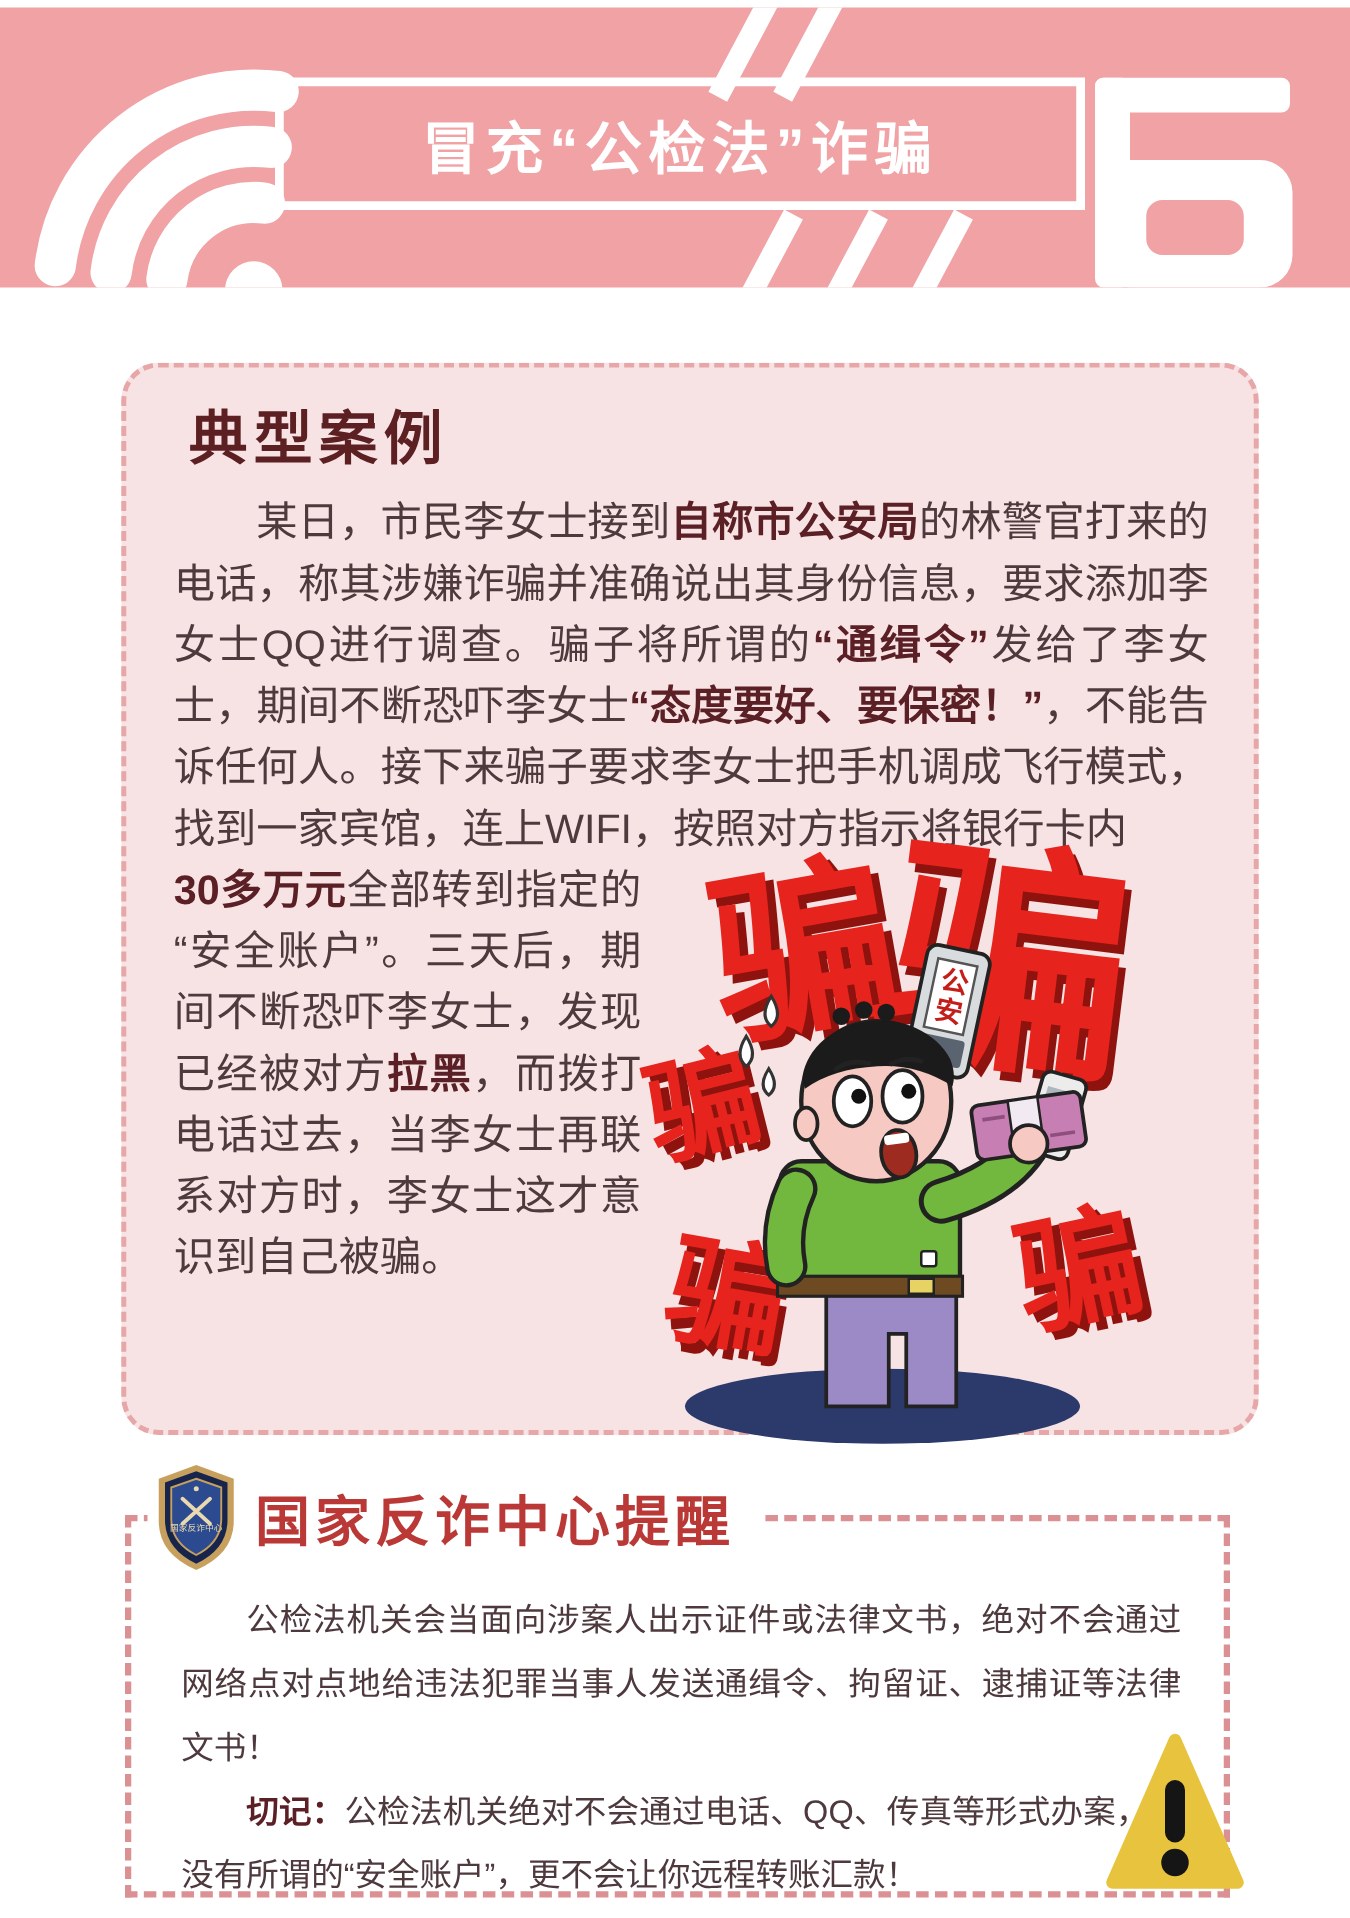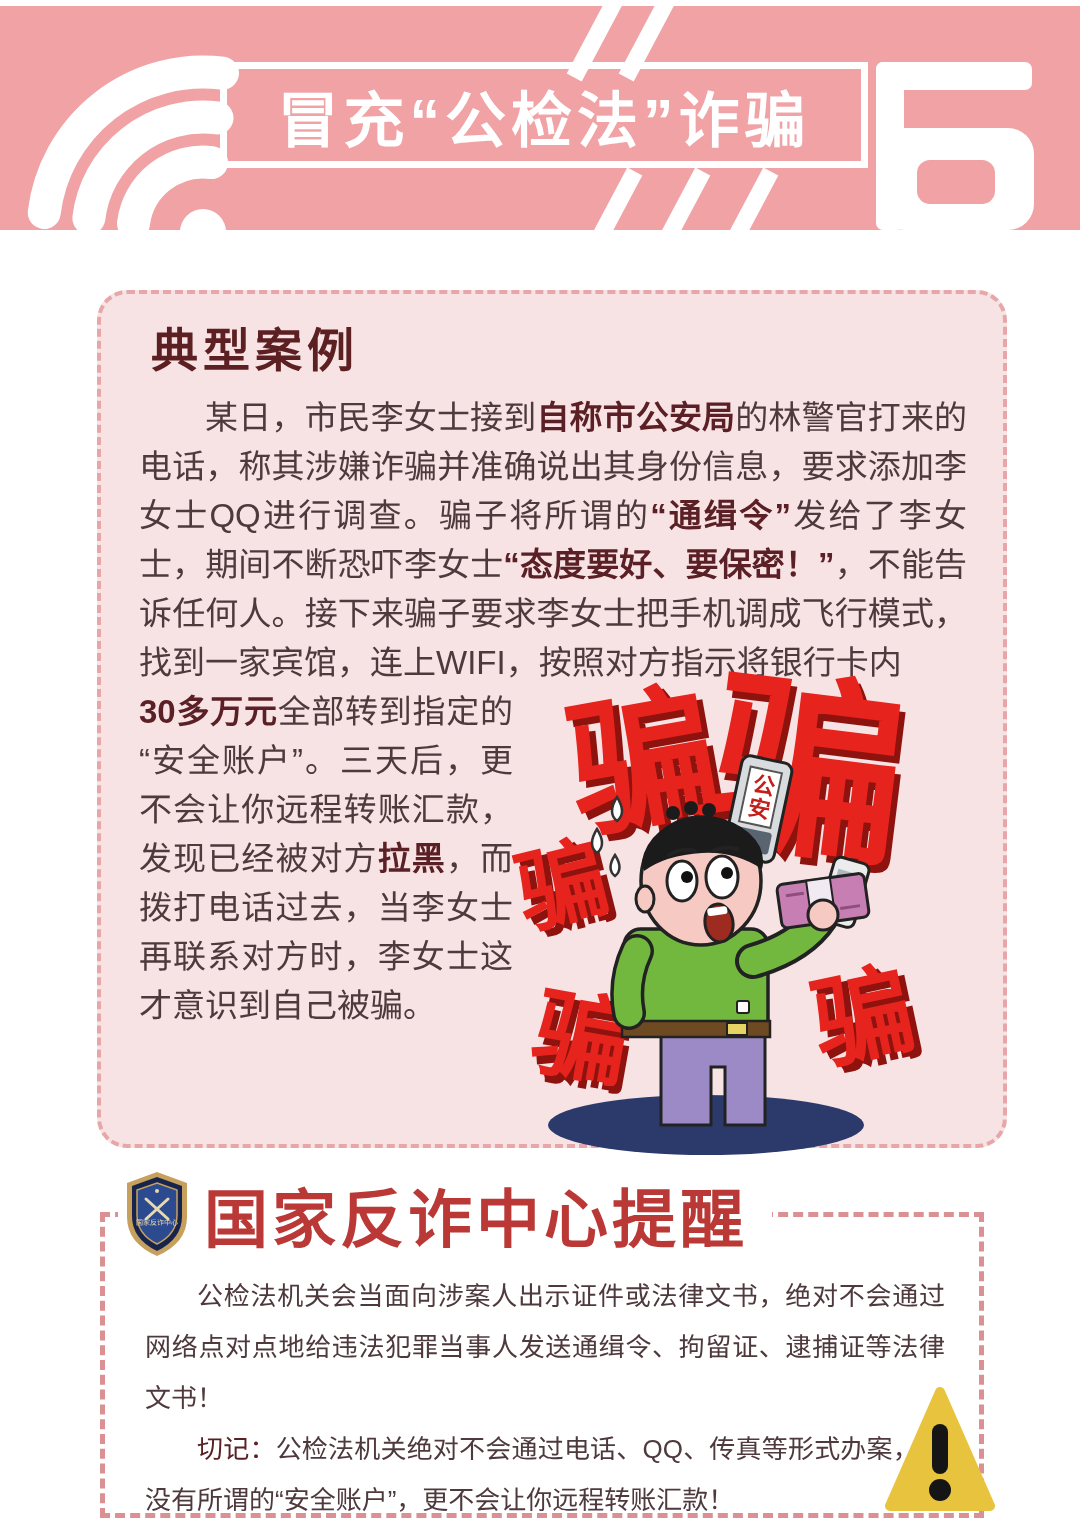--- a/index.html
+++ b/index.html
@@ -13,21 +13,21 @@
   body{font-family:"Liberation Sans", sans-serif; width:1080px;}
   .page{position:relative; width:1080px; height:1534px; background:#fff; overflow:hidden;}
 
   
   .hdr{position:absolute; left:0; top:6px; width:1080px; height:224px;
        background:var(--header_pink); overflow:hidden;}
   .stripe{position:absolute; background:#fff; width:17px; height:95px;
           transform:rotate(28deg); transform-origin:center;}
   .title-box{position:absolute; left:220px; top:56px; width:648px; height:106px;
        border:7px solid #fff; display:flex; align-items:center; justify-content:center;}
-  .title-box span{color:#fff; font-size:61px; font-weight:bold; letter-spacing:5px;
+  .title-box span{color:#fff; font-size:46px; font-weight:bold; letter-spacing:5px;
        white-space:nowrap;}
   .wifi{position:absolute; left:18px; top:18px;}
   .six{position:absolute; left:876px; top:56px;}
   .sr{position:absolute; width:1px; height:1px; overflow:hidden; clip-path:inset(50%);}
 
   
   .case-box{position:absolute; left:97px; top:290px; width:910px; height:858px;
        background:var(--case_bg); border:4px dashed var(--case_border);
        border-radius:30px; padding:14px 36px 0 16px;}
   .case-box h2{font-size:47px; font-weight:bold; color:var(--case_title);
@@ -60,24 +60,24 @@
 
   
   .reminder-box{position:absolute; left:100px; top:1212px; width:884px; height:306px;
         background:#fff; border:5px dashed var(--reminder_border);
         padding:54px 34px 0 40px;}
   .rem-head{position:absolute; left:118px; top:1164px; height:100px; z-index:2;
         background:#fff; display:flex; align-items:center; padding:0 24px 0 6px;}
   .rem-head .badge{position:relative; width:66px; height:86px; margin-right:14px; flex:0 0 auto;}
   .badge-label{position:absolute; left:0; top:46px; width:66px; text-align:center;
         font-size:7px; color:#E8D9B0; letter-spacing:0; z-index:2;}
-  .rem-head h2{font-size:64px; font-weight:bold; color:var(--reminder_red);
+  .rem-head h2{font-size:44px; font-weight:bold; color:var(--reminder_red);
         letter-spacing:4px; white-space:nowrap;}
   .rem-text{font-size:26px; line-height:51px; color:var(--text_dark); text-align:justify;}
-  .rem-text .b{font-weight:normal; color:var(--bold_maroon);}
+  .rem-text .b{font-weight:bold; color:var(--bold_maroon);}
   .warning{position:absolute; left:884px; top:1384px; z-index:3;}
 </style>
 </head>
 <body>
 
 <div class="page">
 
   <header class="hdr">
     <svg class="wifi" width="340" height="230" viewBox="0 0 340 230">
       <g transform="translate(185,208) rotate(-38)" stroke="#fff" stroke-width="33" fill="none" stroke-linecap="round">
@@ -180,21 +180,21 @@
           </g>
 
           <path d="M96,108 q10,16 0,24 q-10,-8 0,-24 z" fill="#fff" stroke="#333" stroke-width="2.5"></path>
           <path d="M76,140 q10,16 0,24 q-10,-8 0,-24 z" fill="#fff" stroke="#333" stroke-width="2.5"></path>
           <path d="M94,166 q9,14 0,21 q-9,-7 0,-21 z" fill="#fff" stroke="#333" stroke-width="2.5"></path>
 
           <rect x="216" y="312" width="12" height="12" rx="2" fill="#fff" stroke="#222" stroke-width="2"></rect>
         </svg>
       </div>
 
-      <p class="case-text"><span class="b">30多万元</span><span>全部转到指定的“安全账户”。三天后，更不会让你远程转账汇款，发现已经被对方</span><span class="b">拉黑</span><span>，而拨打电话过去，当李女士再联系对方时，李女士这才意识到自己被骗。</span></p>
+      <p class="case-text"><span class="b">30多万元</span><span>全部转到指定的“安全账户”。三天后，期间不断恐吓李女士，发现已经被对方</span><span class="b">拉黑</span><span>，而拨打电话过去，当李女士再联系对方时，李女士这才意识到自己被骗。</span></p>
     </div>
   </section>
 
   <section class="reminder-box">
     <p class="rem-text p-indent"><span>公检法机关会当面向涉案人出示证件或法律文书，绝对不会通过网络点对点地给违法犯罪当事人发送通缉令、拘留证、逮捕证等法律文书！</span></p>
     <p class="rem-text p-indent"><span class="b">切记：</span><span>公检法机关绝对不会通过电话、QQ、传真等形式办案，也没有所谓的“安全账户”，更不会让你远程转账汇款！</span></p>
   </section>
 
   <div class="rem-head">
     <div class="badge">

